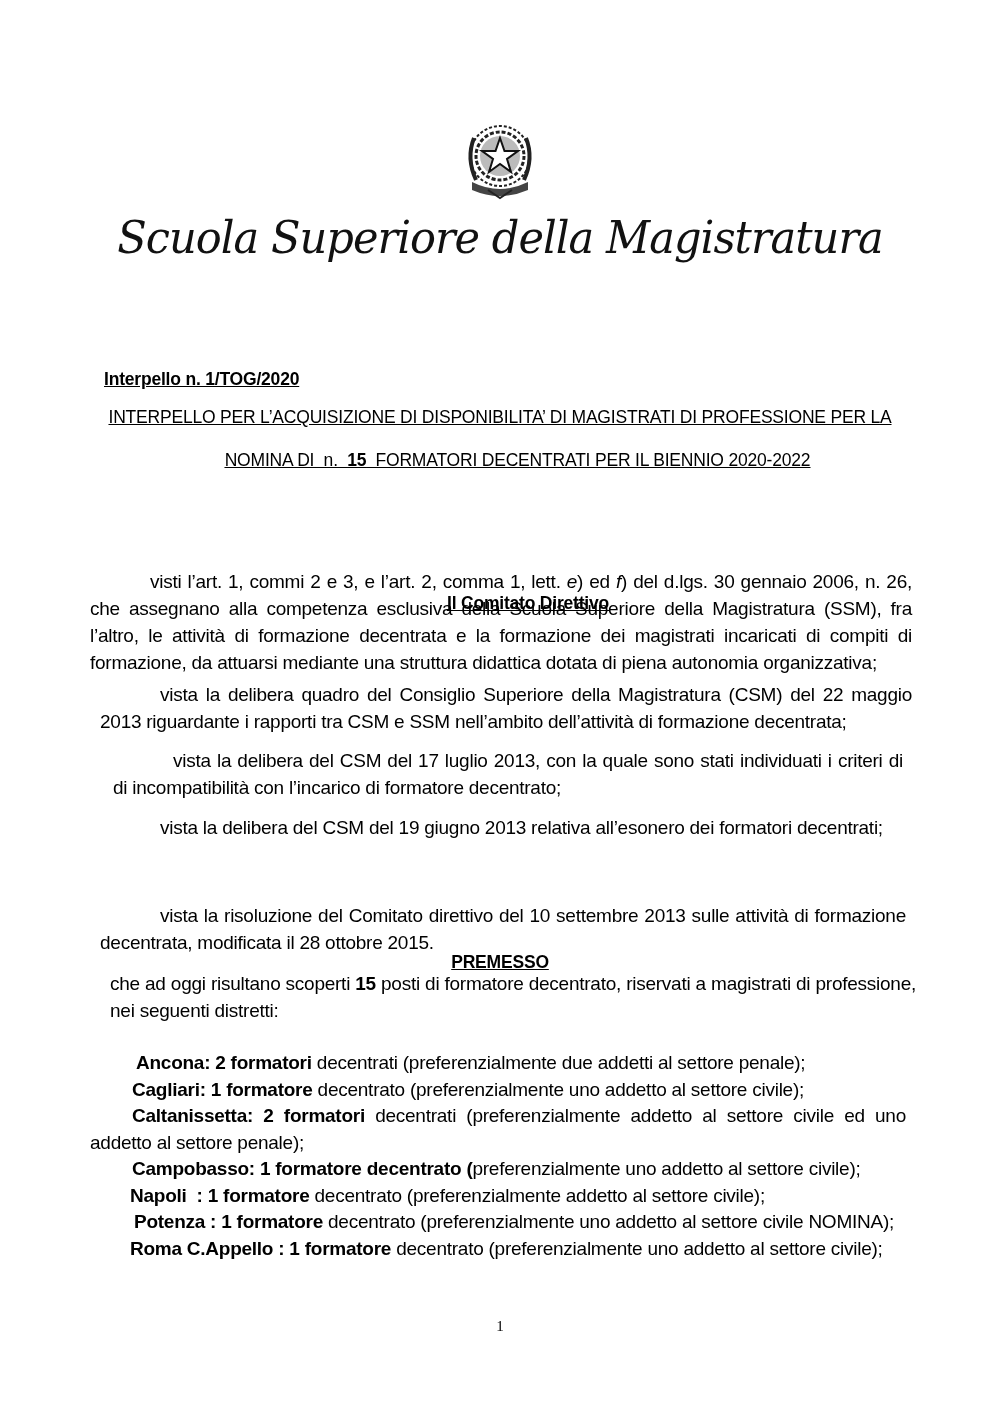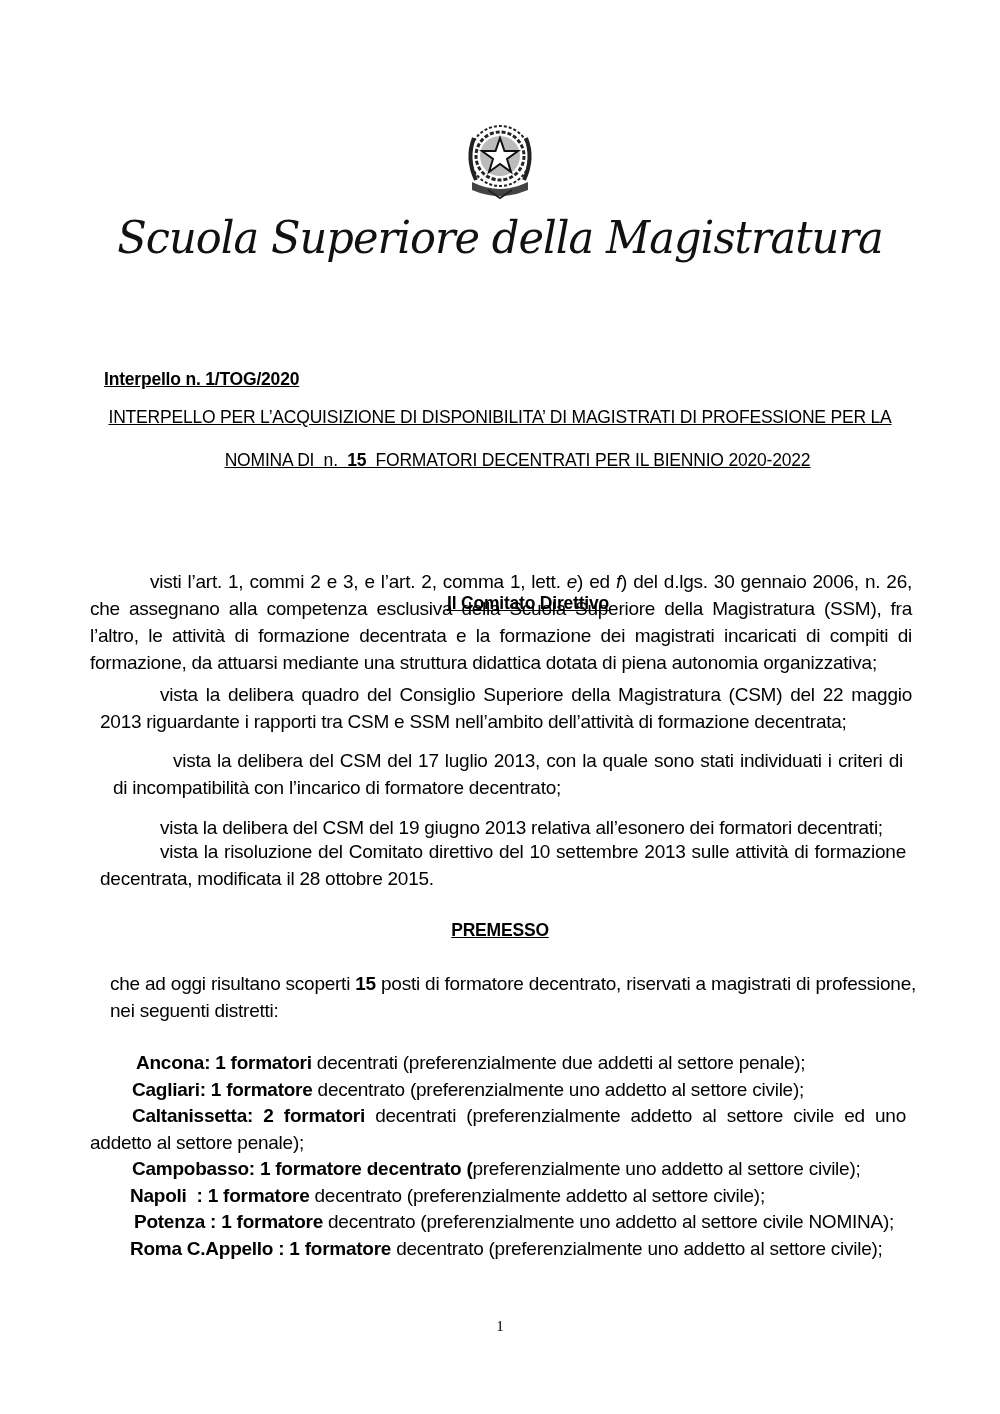--- a/index.html
+++ b/index.html
@@ -54,32 +54,32 @@
   </div>
 
   <div class="para" style="top:747px; left:113px; width:790px;">
     <p class="indent">vista la delibera del CSM del 17 luglio 2013, con la quale sono stati individuati i criteri di di incompatibilità con l’incarico di formatore decentrato;</p>
   </div>
 
   <div class="para" style="top:814px; left:100px; width:812px;">
     <p class="indent">vista la delibera del CSM del 19 giugno 2013 relativa all’esonero dei formatori decentrati;</p>
   </div>
 
-  <div class="para" style="top:838px; left:100px; width:806px;">
+  <div class="para" style="top:902px; left:100px; width:806px;">
     <p class="indent">vista la risoluzione del Comitato direttivo del 10 settembre 2013 sulle attività di formazione decentrata, modificata il 28 ottobre 2015.</p>
   </div>
 
-  <div class="t b center" style="top:873px;">PREMESSO</div>
+  <div class="t b center" style="top:905px;">PREMESSO</div>
 
   <div class="para" style="top:970px; left:110px; width:806px;">
     <p><span>che ad oggi risultano scoperti </span><b>15</b><span> posti di formatore decentrato, riservati a magistrati di professione, nei seguenti distretti:</span></p>
   </div>
 
   <div class="para" style="top:1050px; left:90px; width:816px; line-height:26.5px;">
-    <p style="padding-left:46px;"><b>Ancona: 1 formatori</b><span> decentrati (preferenzialmente due addetti al settore penale);</span></p>
+    <p style="padding-left:46px;"><b>Ancona: 2 formatori</b><span> decentrati (preferenzialmente due addetti al settore penale);</span></p>
     <p style="padding-left:42px;"><b>Cagliari: 1 formatore</b><span> decentrato (preferenzialmente uno addetto al settore civile);</span></p>
     <p style="text-indent:42px;"><b>Caltanissetta: 2 formatori</b><span> decentrati (preferenzialmente addetto al settore civile ed uno addetto al settore penale);</span></p>
     <p style="padding-left:42px;"><b>Campobasso: 1 formatore decentrato (</b><span>preferenzialmente uno addetto al settore civile);</span></p>
     <p style="padding-left:40px; white-space:pre;"><b>Napoli  : 1 formatore</b><span> decentrato (preferenzialmente addetto al settore civile);</span></p>
     <p style="padding-left:44px;"><b>Potenza : 1 formatore</b><span> decentrato (preferenzialmente uno addetto al settore civile NOMINA);</span></p>
     <p style="padding-left:40px;"><b>Roma C.Appello : 1 formatore</b><span> decentrato (preferenzialmente uno addetto al settore civile);</span></p>
   </div>
 
   <div class="page-num">1</div>
 </div>

